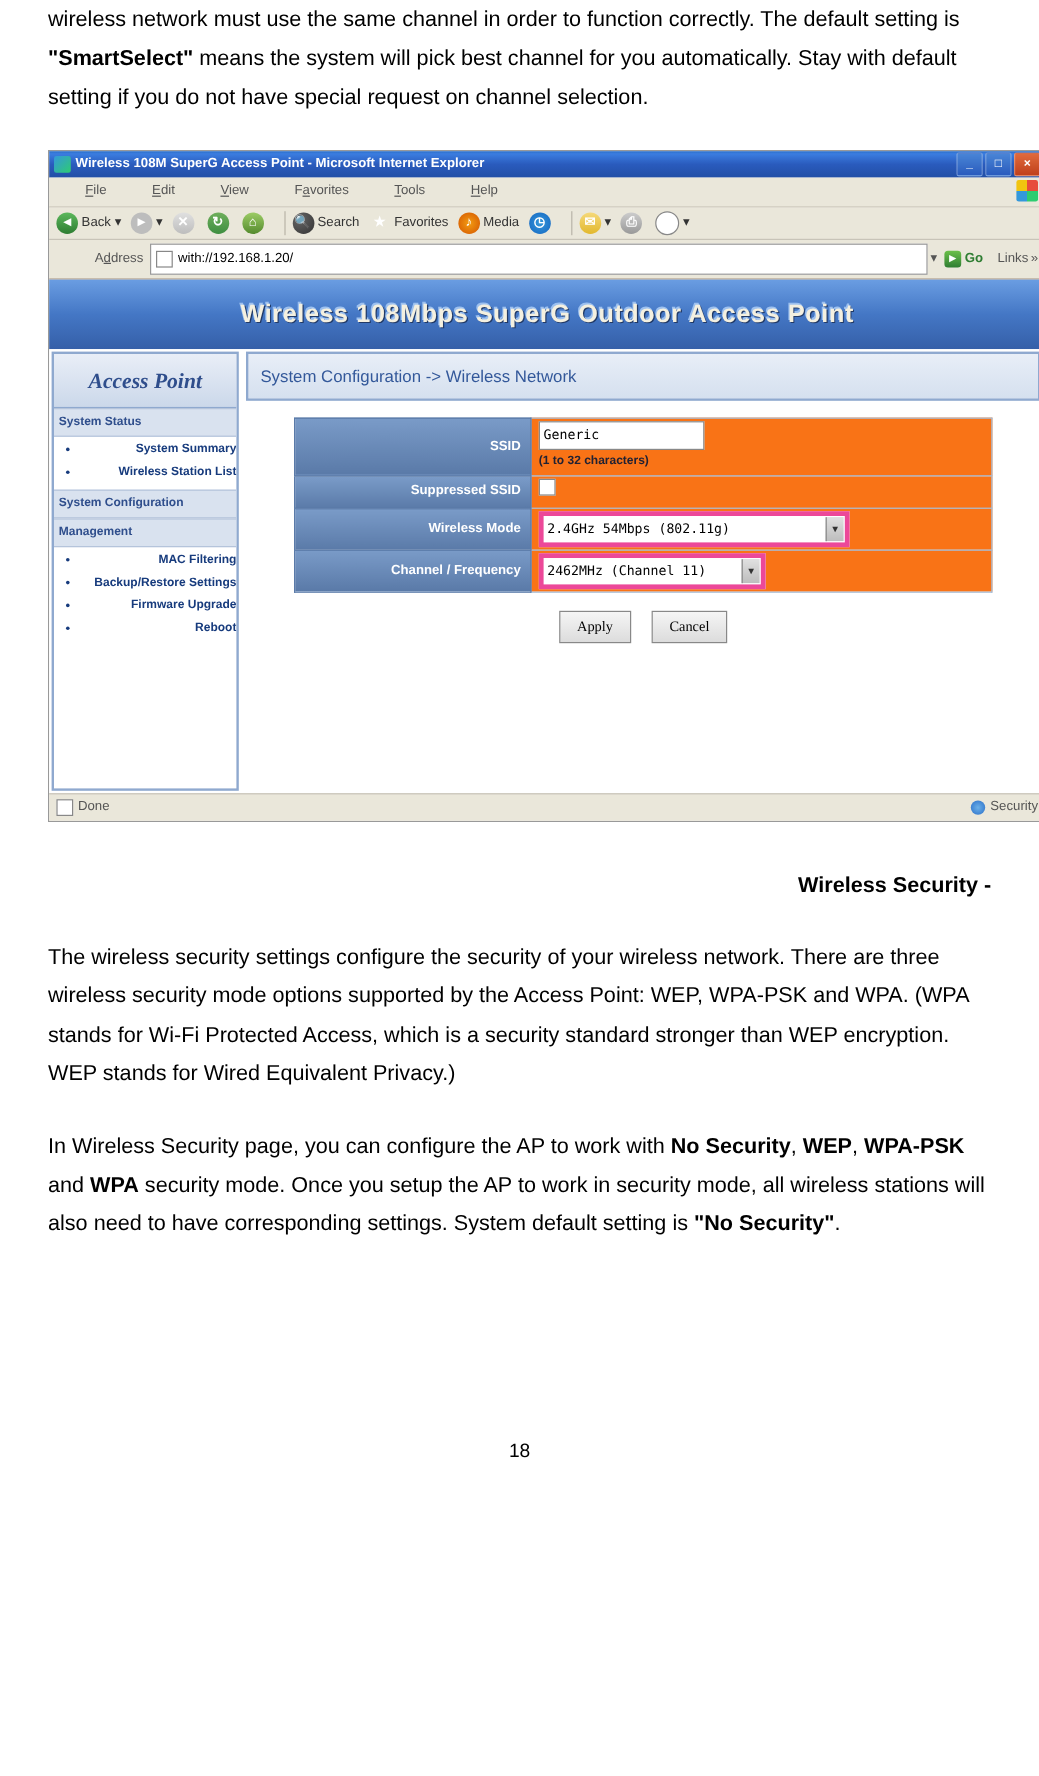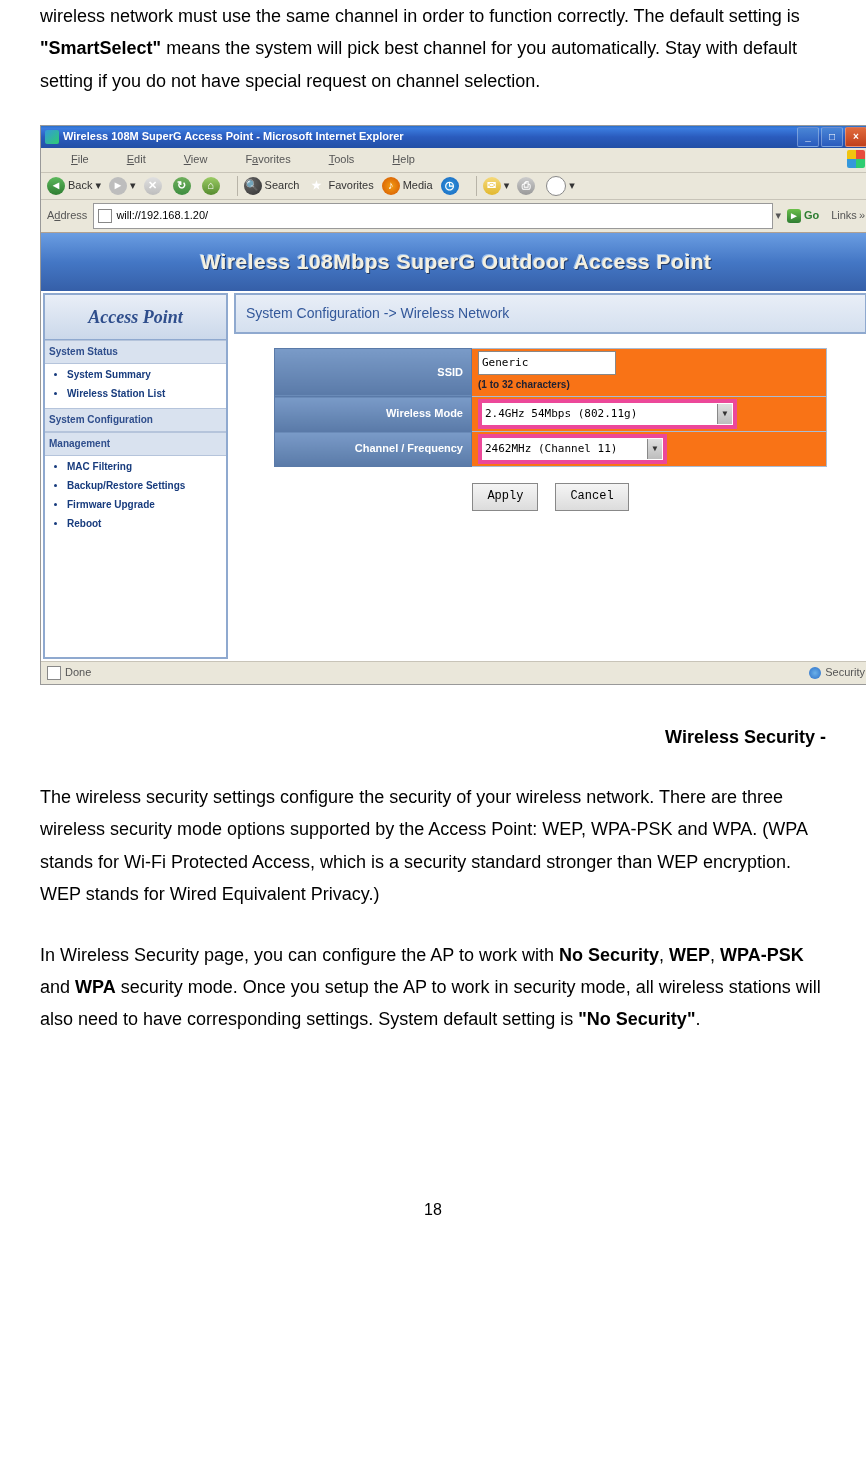--- a/index.html
+++ b/index.html
@@ -107,21 +107,21 @@
   .tsep { width:1px; height:20px; background:#b8b4a8; margin:0 6px; }
 
   
   .addressbar {
     display: flex; align-items: center;
     background: #eae7da;
     padding: 3px 6px;
     border-bottom: 1px solid #b0a090;
     font-size: 11px; color:#555;
   }
-  .addressbar .addr-label { margin-right: 6px; }
+  .addressbar .addr-label { margin-right: 6px; margin-left: 32px; }
   .addressbar .addr-input {
     flex: 1; background: #fff; border: 1px solid #999;
     padding: 2px 4px; font-size: 11px; color:#000;
     display:flex; align-items:center;
   }
   .addressbar .addr-input .page-ico {
     width:12px;height:12px;background:#fff;border:1px solid #888;margin-right:4px;
   }
   .addressbar .go-btn {
     display:flex;align-items:center;margin-left:6px;color:#2e7d32;font-weight:bold;
@@ -144,21 +144,21 @@
     text-shadow: 1px 1px 0 #223a66, -1px -1px 0 #9cc0ef;
   }
 
   
   .content-area {
     display: flex;
     height: 370px;
     background: #fff;
   }
   .sidebar {
-    width: 185px;
+    width: 156px;
     border: 2px solid #8fa9cf;
     margin: 2px;
     box-sizing: border-box;
     font-size: 10px;
     overflow: hidden;
     background:#fff;
   }
   .sidebar-title {
     background: linear-gradient(to bottom,#e9eef7,#cbd8ea);
     color: #2f4e8c;
@@ -171,21 +171,21 @@
     border-bottom: 1px solid #8fa9cf;
   }
   .cat-head {
     background: #d9e2ef;
     color: #2f4e8c;
     font-weight: bold;
     padding: 2px 4px;
     border-top:1px solid #b5c4db;
     border-bottom:1px solid #b5c4db;
   }
-  .sidebar ul { list-style: disc; margin: 2px 0 4px 0; padding-left: 22px; }
+  .sidebar ul { list-style: disc; margin: 2px 0 4px 0; padding-left: 22px; text-align: right; }
   .sidebar li { color: #173b7d; padding: 0.5px 0; font-weight: bold; }
 
   .main-panel { flex:1; margin:2px 4px; }
   .breadcrumb-box {
     border: 2px solid #8fa9cf;
     background: linear-gradient(to bottom,#e8eef7,#d5e0ef);
     color: #33589a;
     font-size: 14px;
     padding: 6px 10px;
   }
@@ -217,21 +217,21 @@
   .sel .chev {
     position:absolute; right:1px; top:1px; bottom:1px; width:14px;
     background:linear-gradient(#e0e0e0,#bdbdbd); border-left:1px solid #888;
     display:flex;align-items:center;justify-content:center;font-size:8px;color:#333;
   }
   .hint { font-size:10px; color:#223; font-weight:bold; }
   .checkbox { width:12px;height:12px;border:1px solid #888;background:#fff;display:inline-block; }
 
   .btn-row { text-align:center; padding-top:10px; }
   .fbutton {
-    display:inline-block; font-family:Liberation Mono, monospace; font-size:12px;
+    display:inline-block; font-family:Liberation Serif, serif; font-size:12px;
     border:1px solid #888; background:linear-gradient(#f5f5f5,#dcdcdc);
     padding:2px 14px; margin:0 6px;
   }
 
   
   .statusbar {
     display:flex; align-items:center;
     background:#eae7da; border-top:1px solid #c8c4b8;
     font-size:11px; color:#555; padding:2px 6px; height:18px;
   }
@@ -307,21 +307,21 @@
       <div class="tbtn">
           <div class="ico ico-print">⎙</div>
         </div>
       <div class="tbtn"><div class="ico" style="background:#fff;border:1px solid #888"></div>▾</div>
     </div>
 
     <div class="addressbar">
       <span class="addr-label">A<u>d</u>dress</span>
       <div class="addr-input">
         <div class="page-ico"></div>
-        <span>will://192.168.1.20/</span>
+        <span>with://192.168.1.20/</span>
       </div>
       <span style="margin-left:2px">▾</span>
       <div class="go-btn">
         <div class="ico-go">►</div>
         <span>Go</span>
       </div>
       <span class="links-label">Links</span>
       <span style="margin-left:2px">»</span>
     </div>
 
@@ -349,20 +349,24 @@
         <div class="breadcrumb-box">System Configuration -&gt; Wireless Network</div>
         <div class="form-wrap">
           <table class="form-table">
             <tbody>
                 <tr>
               <td class="label-cell">SSID</td>
               <td class="field-cell">
                 <span class="txt">Generic</span><br>
                 <span class="hint">(1 to 32 characters)</span>
               </td>
+            </tr>
+            <tr>
+              <td class="label-cell">Suppressed SSID</td>
+              <td class="field-cell"><span class="checkbox"></span></td>
             </tr>
             <tr>
               <td class="label-cell">Wireless Mode</td>
               <td class="field-cell">
                 <span class="sel">
                   <span>2.4GHz 54Mbps (802.11g)</span>
                   <span class="chev">▼</span>
                 </span>
               </td>
             </tr>

